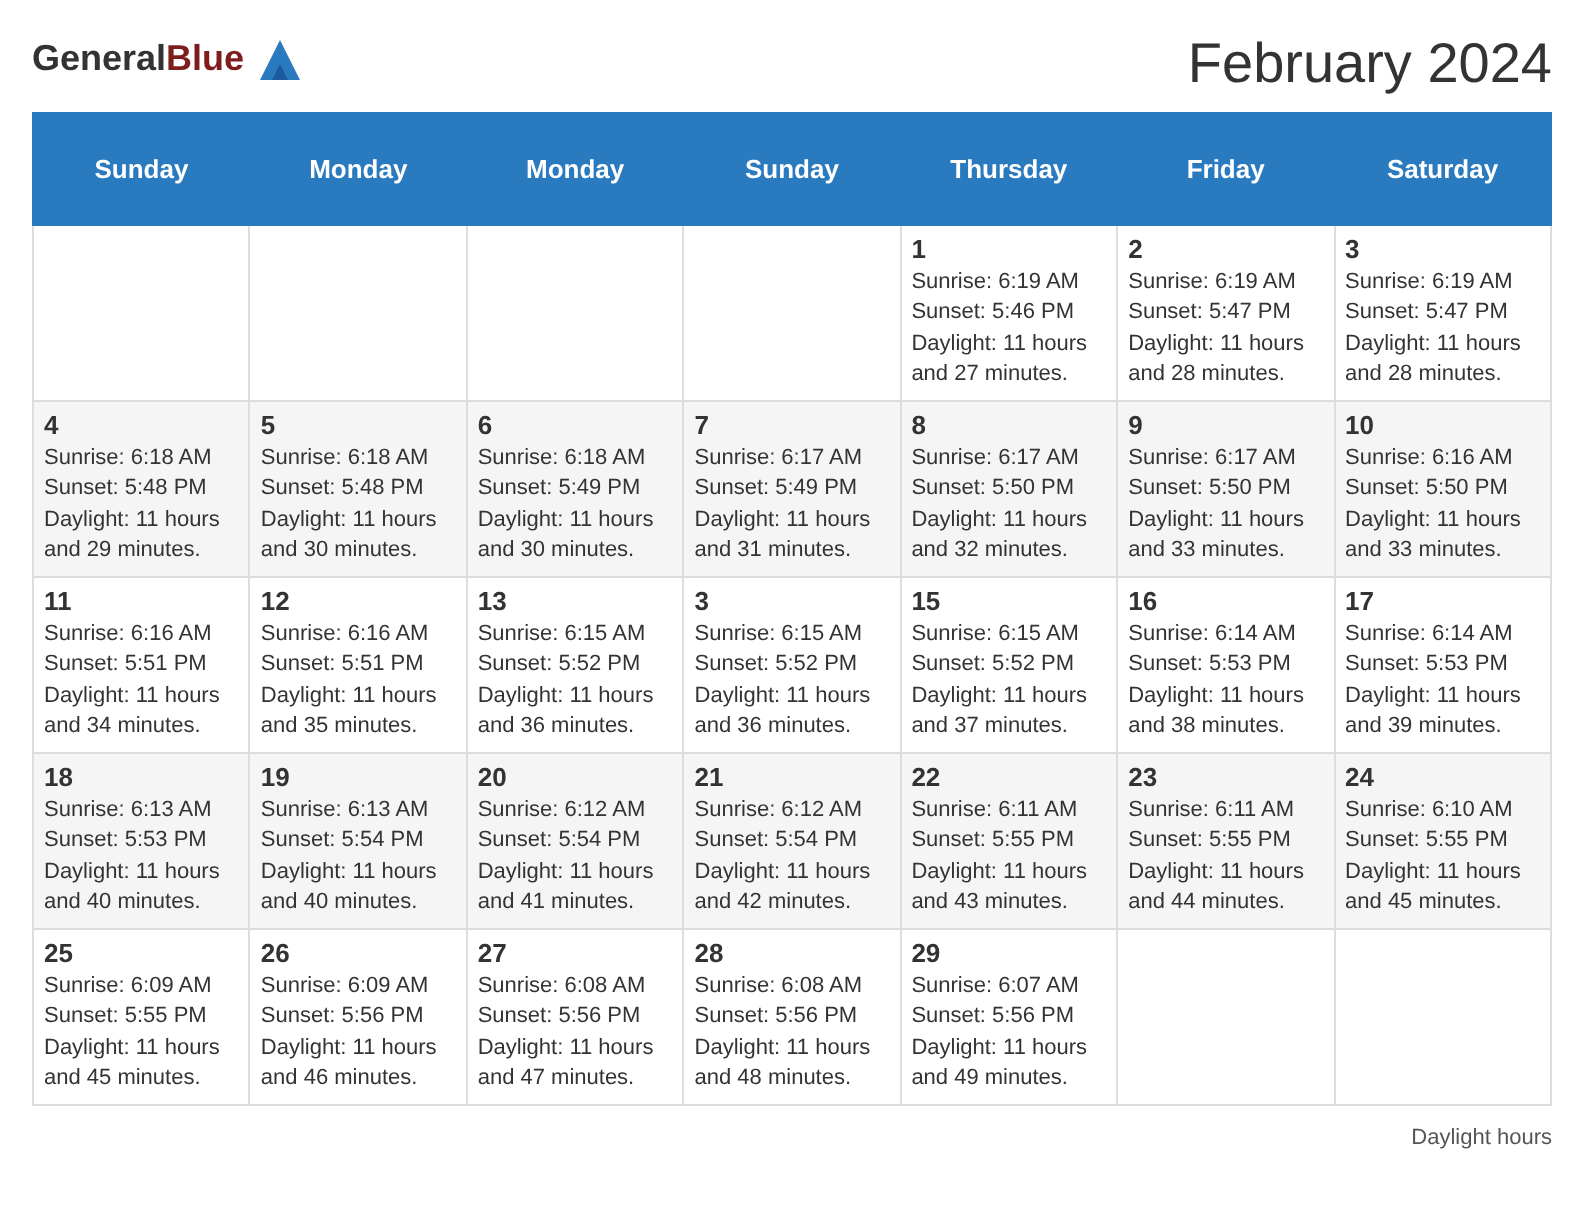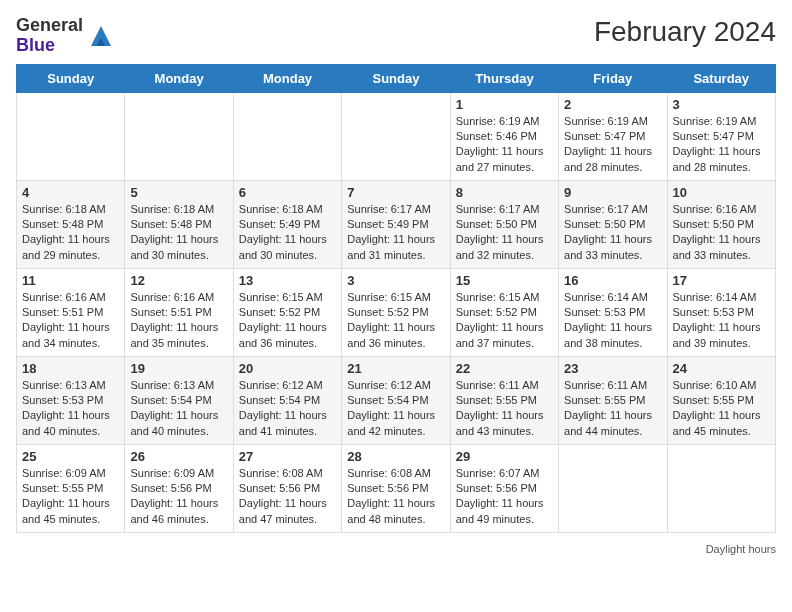--- a/index.html
+++ b/index.html
@@ -15,32 +15,32 @@
       justify-content: space-between;
       align-items: flex-start;
       margin-bottom: 8px;
     }
     .logo {
       display: flex;
       align-items: center;
     }
     .logo-text {
       display: flex;
-      flex-direction: column;
+      flex-direction: row;
       line-height: 1.1;
     }
     .logo-general {
       font-size: 18px;
       font-weight: bold;
       color: #333;
     }
     .logo-blue {
       font-size: 18px;
       font-weight: bold;
-      color: #4c1d95;
+      color: #7f1d1d;
     }
     .logo-icon {
       width: 28px;
       height: 28px;
       margin-left: 4px;
     }
     .title-block {
       text-align: right;
     }
     .month-title {
@@ -54,21 +54,21 @@
     }
     table {
       width: 100%;
       border-collapse: collapse;
       font-size: 11px;
     }
     thead tr th {
       background-color: #2a7abf;
       color: #fff;
       text-align: center;
-      padding: 6px 4px;
+      padding: 20px 4px;
       font-size: 13px;
       font-weight: bold;
       border: 1px solid #2a7abf;
     }
     tbody tr {
       border-bottom: 1px solid #ddd;
     }
     tbody tr:nth-child(odd) {
       background-color: #fff;
     }

